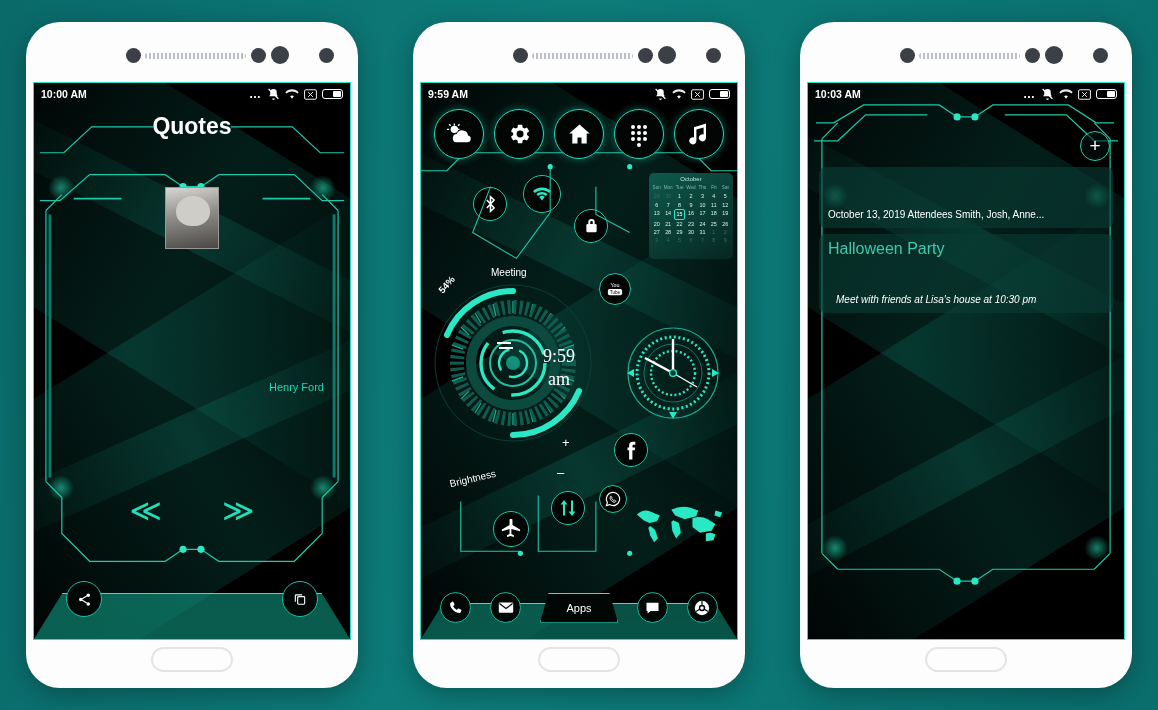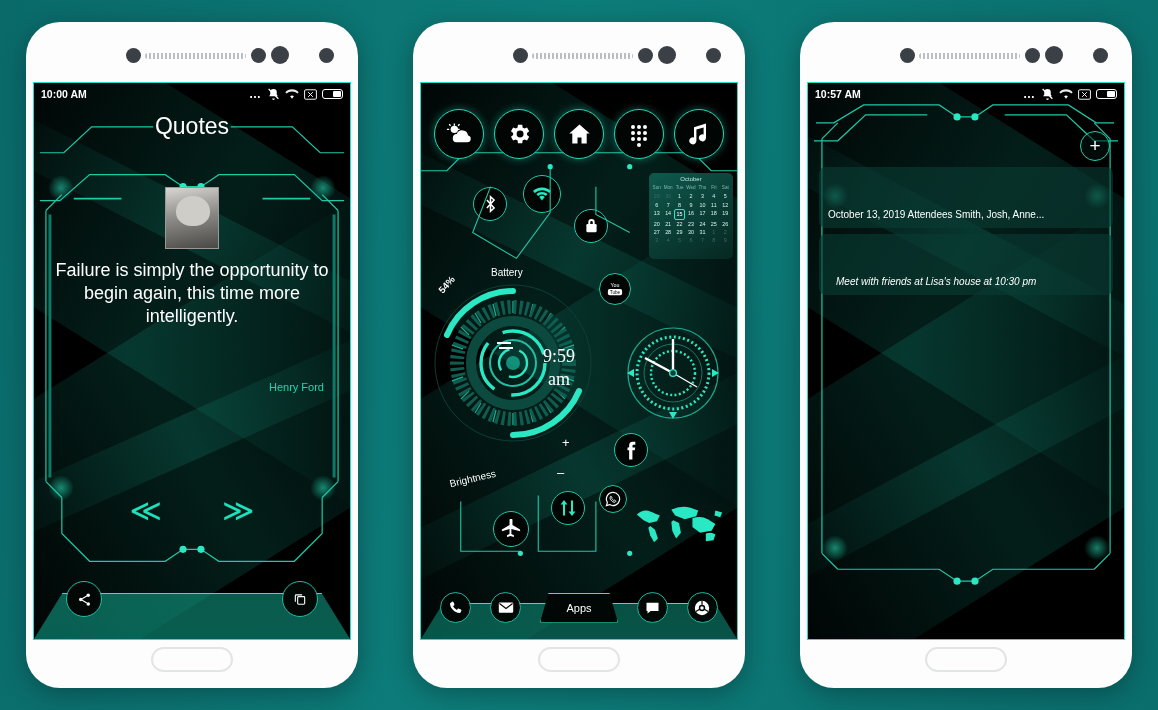--- a/index.html
+++ b/index.html
@@ -45,21 +45,21 @@
   .sysicons svg { display:block; }
   .battery-ico { width:21px; height:10px; border:1.3px solid #fff; border-radius:3px; position:relative; }
   .battery-ico::before { content:""; position:absolute; right:1px; top:1px; bottom:1px;
                          width:8px; background:#fff; border-radius:1px; }
 
   
   .frame-svg { position:absolute; inset:0; width:100%; height:100%; z-index:2; pointer-events:none; }
 
   
   .q-title { position:absolute; top:30px; width:100%; text-align:center; color:#fff;
-             font-size:23px; font-weight:normal; z-index:5; }
+             font-size:23px; font-weight:bold; z-index:5; }
   .q-portrait { position:absolute; top:104px; left:50%; transform:translateX(-50%);
                 width:54px; height:62px; z-index:5;
                 background:linear-gradient(170deg,#d8d6d2,#8f8d89 45%,#4a4845);
                 border:1px solid #9a9894; }
   .q-portrait::after { content:""; position:absolute; left:10px; top:8px; width:34px; height:30px;
                        border-radius:50% 50% 46% 46%; background:#cfcdc8; }
   .q-text { position:absolute; top:176px; left:18px; right:18px; text-align:center; color:#fff;
             font-size:18px; line-height:1.28; z-index:5; }
   .q-author { position:absolute; top:298px; right:26px; color:#19d8b4; font-size:11px; z-index:5; }
   .q-nav { position:absolute; top:412px; width:100%; display:flex; justify-content:center;
@@ -181,21 +181,20 @@
           <svg width="13" height="11" viewBox="0 0 22 18">
               <rect x="1" y="1" width="20" height="16" rx="2" fill="none" stroke="#fff" stroke-width="1.6"></rect>
               <path d="M7 5l8 8M15 5l-8 8" stroke="#fff" stroke-width="1.6"></path>
             </svg>
           <span class="battery-ico"></span>
         </span>
       </div>
 
       <div class="q-title">Quotes</div>
       <div class="q-portrait"></div>
-      <div class="q-text">Failure is simply the opportunity to begin again, this time more intelligently.</div>
       <div class="q-author">Henry Ford</div>
 
       <div class="q-nav">
         <span>≪</span>
         <span>≫</span>
       </div>
 
       <div class="q-dock">
         <div class="q-dock-bar"></div>
         <div class="circ-btn" style="left:32px;bottom:22px">
@@ -225,20 +224,38 @@
       <div class="dot" style="left:225px"></div>
       <div class="dot" style="left:245px;width:18px;height:18px;top:2px"></div>
       <div class="dot" style="left:293px"></div>
     </div>
 
     <div class="screen">
       <div class="bg-glow"></div>
       <div class="beam" style="top:150px;transform:rotate(26deg)"></div>
       <div class="beam" style="top:370px;transform:rotate(-26deg)"></div>
 
+      <div class="status">
+        <span>9:59 AM</span>
+        <span class="sysicons">
+          <svg width="13" height="13" viewBox="0 0 24 24" fill="#fff">
+              <path d="M12 2a6 6 0 0 0-6 6v4l-2 3h16l-2-3V8a6 6 0 0 0-6-6zm0 20a2.5 2.5 0 0 0 2.5-2.5h-5A2.5 2.5 0 0 0 12 22z"></path>
+              <path d="M3 2l18 18" stroke="#fff" stroke-width="2.4"></path>
+            </svg>
+          <svg width="14" height="12" viewBox="0 0 24 20" fill="#fff">
+              <path d="M12 18l3.2-4a5 5 0 0 0-6.4 0z"></path>
+              <path d="M12 2C7 2 3 4.2.6 7l2 2.2A13.6 13.6 0 0 1 12 5.6c3.6 0 7 1.3 9.4 3.6l2-2.2C21 4.2 17 2 12 2z" opacity=".92"></path>
+            </svg>
+          <svg width="13" height="11" viewBox="0 0 22 18">
+              <rect x="1" y="1" width="20" height="16" rx="2" fill="none" stroke="#fff" stroke-width="1.6"></rect>
+              <path d="M7 5l8 8M15 5l-8 8" stroke="#fff" stroke-width="1.6"></path>
+            </svg>
+          <span class="battery-ico"></span>
+        </span>
+      </div>
 
       <svg class="frame-svg" viewBox="0 0 318 558" preserveAspectRatio="none">
         <g stroke="#1ec8a8" stroke-width="1.1" fill="none">
           <path d="M0 88 L26 88 L44 70 L274 70 L292 88 L318 88"></path>
           <path d="M70 104 L52 150 L96 176 L130 130 L130 104"></path>
           <path d="M130 104 L130 86"></path>
           <path d="M176 104 L176 132 L210 150"></path>
           <path d="M40 420 L40 470 L100 470"></path>
           <path d="M118 414 L118 470 L176 470 L176 420"></path>
         </g>
@@ -374,21 +391,21 @@
         </g>
         <circle cx="80" cy="80" r="58" fill="none" stroke="#10product" stroke-width="0"></circle>
         <circle cx="80" cy="80" r="56" fill="none" stroke="#0f5d50" stroke-width="14" stroke-dasharray="3 3"></circle>
         <circle cx="80" cy="80" r="42" fill="none" stroke="#0c4a40" stroke-width="10"></circle>
         <circle cx="80" cy="80" r="32" fill="none" stroke="#2ae8c4" stroke-width="3.4" stroke-dasharray="52 18"></circle>
         <circle cx="80" cy="80" r="23" fill="none" stroke="#1fbfa2" stroke-width="2"></circle>
         <circle cx="80" cy="80" r="14" fill="none" stroke="#2ae8c4" stroke-width="2.4" stroke-dasharray="26 10"></circle>
         <circle cx="80" cy="80" r="7" fill="#16a88e" opacity=".8"></circle>
         <path d="M64 60 L78 60 M66 65 L80 65" stroke="#fff" stroke-width="2"></path>
       </svg>
-      <div class="lbl-battery">Battery</div>
+      <div class="lbl-battery">Meeting</div>
       <div class="lbl-pct">54%</div>
       <div class="lbl-bright">Brightness</div>
       <div style="position:absolute;left:141px;top:352px;color:#fff;font-size:13px;z-index:7">+</div>
       <div style="position:absolute;left:136px;top:382px;color:#fff;font-size:13px;z-index:7">–</div>
 
       <div class="digi-time">
         <div>9:59</div>
         <div>am</div>
       </div>
 
@@ -511,21 +528,21 @@
           <path d="M14 472 L30 488 M304 472 L288 488"></path>
           <path d="M30 488 L132 488 L150 500 L168 500 L186 488 L288 488"></path>
         </g>
         <circle cx="150" cy="34" r="3.6" fill="#2ae8c4"></circle>
         <circle cx="168" cy="34" r="3.6" fill="#2ae8c4"></circle>
         <circle cx="150" cy="500" r="3.6" fill="#2ae8c4"></circle>
         <circle cx="168" cy="500" r="3.6" fill="#2ae8c4"></circle>
       </svg>
 
       <div class="status">
-        <span>10:57 AM</span>
+        <span>10:03 AM</span>
         <span class="sysicons">
           <span style="letter-spacing:1px;font-size:12px">…</span>
           <svg width="13" height="13" viewBox="0 0 24 24" fill="#fff">
               <path d="M12 2a6 6 0 0 0-6 6v4l-2 3h16l-2-3V8a6 6 0 0 0-6-6zm0 20a2.5 2.5 0 0 0 2.5-2.5h-5A2.5 2.5 0 0 0 12 22z"></path>
               <path d="M3 2l18 18" stroke="#fff" stroke-width="2.4"></path>
             </svg>
           <svg width="14" height="12" viewBox="0 0 24 20" fill="#fff">
               <path d="M12 18l3.2-4a5 5 0 0 0-6.4 0z"></path>
               <path d="M12 2C7 2 3 4.2.6 7l2 2.2A13.6 13.6 0 0 1 12 5.6c3.6 0 7 1.3 9.4 3.6l2-2.2C21 4.2 17 2 12 2z" opacity=".92"></path>
             </svg>
@@ -536,20 +553,21 @@
           <span class="battery-ico"></span>
         </span>
       </div>
 
       <div class="n-add">+</div>
       <div class="n-list">
           <div class="n-card">
             <p>October 13, 2019 Attendees Smith, Josh, Anne...</p>
           </div>
           <div class="n-card indent">
+            <h3>Halloween Party</h3>
             <p>Meet with friends at Lisa's house at 10:30 pm</p>
           </div>
         </div>
     </div>
 
     <div class="home-btn"></div>
   </div>
 
 </div>
 

